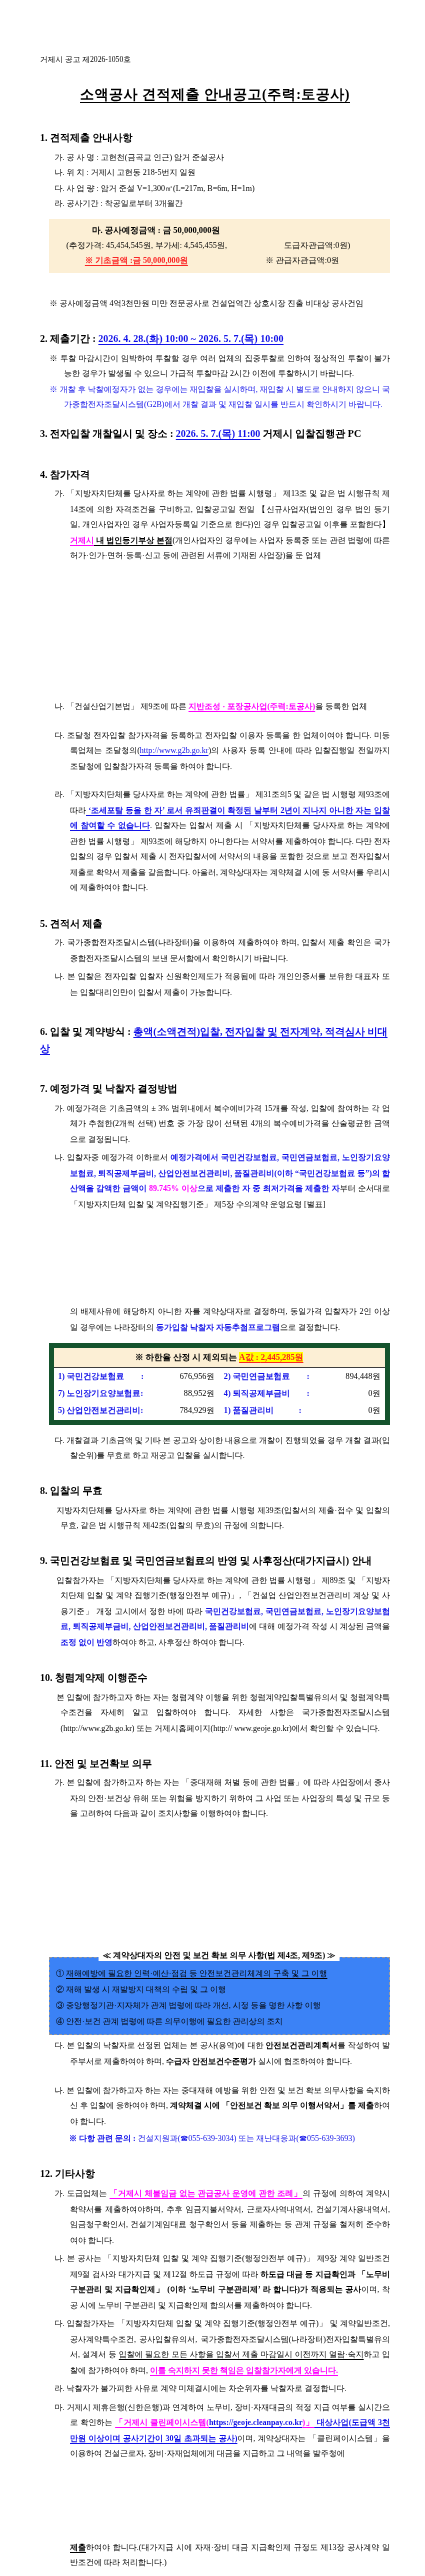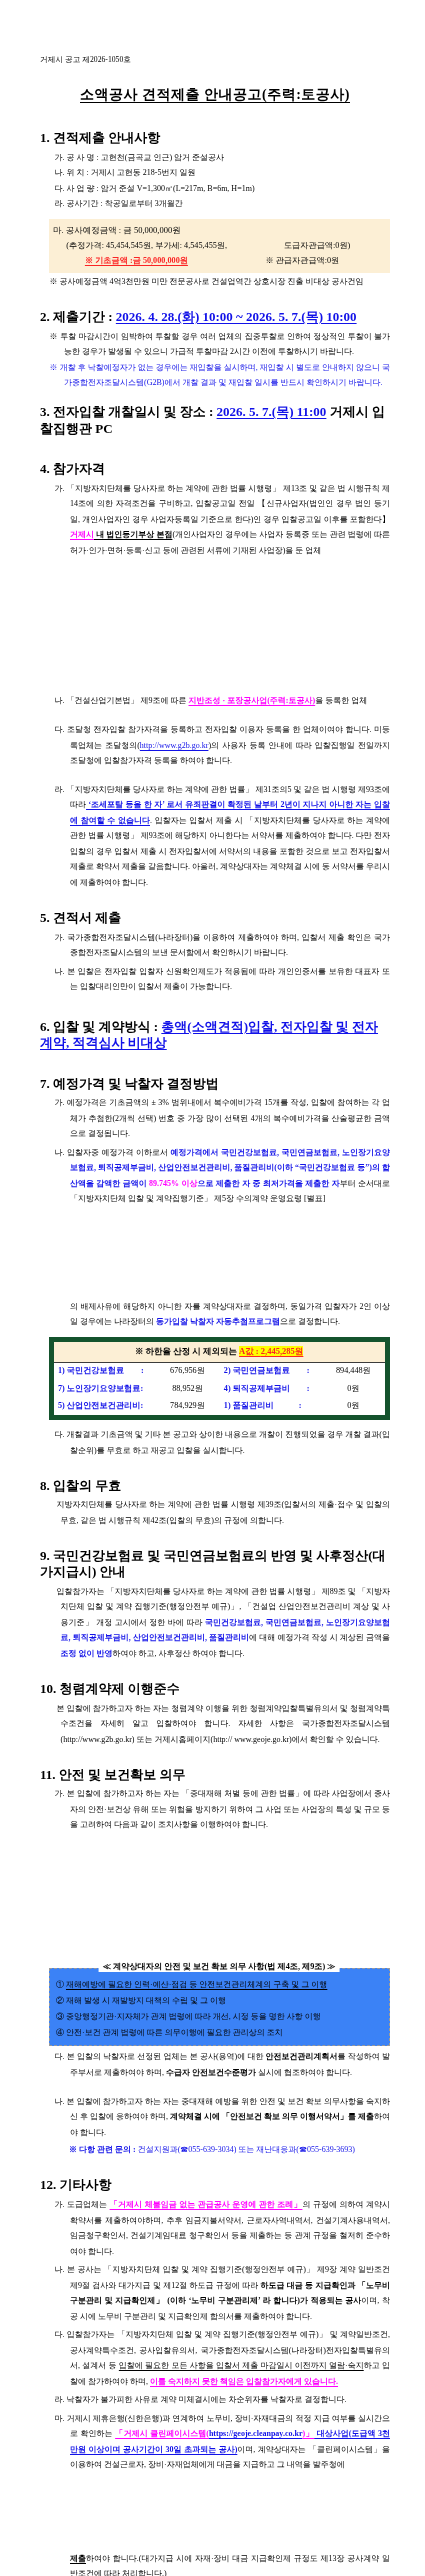--- a/index.html
+++ b/index.html
@@ -11,58 +11,58 @@
   .page{padding:54px 36px 0 40px;}
   
   .b{font-weight:bold;}
   .u{text-decoration:underline;text-underline-offset:2.1px;}
   .bl{color:#1212e8;}
   .mg{color:#ff00ff;}
   .rd{color:#fb2424;}
   .yhl{background:#ffff00;}
   
   .p{font-size:8px;line-height:15.5px;text-align:justify;}
-  .h{font-size:13px;line-height:16.5px;font-weight:bold;}
+  .h{font-size:10px;line-height:16.5px;font-weight:bold;}
   .item{padding-left:30px;text-indent:-15.5px;}
   .body-ind{padding-left:20.6px;text-indent:-4.1px;}
   .note{padding-left:24px;text-indent:-14.4px;}
   .note-blue{color:#1212e8;}
   .mt-xs{margin-top:3.1px;}
   .mt-s{margin-top:13.4px;}
   .mt-m{margin-top:19.6px;}
   .mt-l{margin-top:24px;}
   .notice-no{font-size:7.7px;line-height:12.4px;}
   .doc-title{
     margin-top:16.5px;text-align:center;font-size:14px;font-weight:bold;
     text-decoration:underline;text-underline-offset:3.1px;letter-spacing:0.5px;line-height:23px;
   }
   
   .price-box{
     margin:7.2px 0.5px 0 8.8px;background:#fcefd5;padding:4.1px 6.2px 5.2px 4.1px;
     font-size:8.2px;line-height:15px;
   }
   .price-box .row{display:flex;}
-  .pb-l1{font-weight:normal;font-size:8.5px;}
+  .pb-l1{font-weight:bold;font-size:8.5px;margin-left:39px;}
   .pb-l2{padding-left:13.4px;}
   .pb-l2 .right{margin-left:auto;margin-right:33px;}
   .pb-l3 .left{margin-left:32px;font-weight:bold;}
   .pb-l3 .right{margin-left:auto;margin-right:44px;}
   
   .a-table{
     margin:7.2px 0.5px 0 8.8px;border:5px solid #14532d;font-size:8.2px;
   }
   .a-table .thead{
     background:#fcefd5;border-bottom:1px solid #3c3c3c;text-align:center;
     padding:3.1px 2.1px;font-size:8.5px;line-height:13.4px;
   }
   .a-table .trow{display:flex;padding:1.5px 4.1px;line-height:14.4px;}
   .a-table .cell{display:flex;flex:1;align-items:baseline;}
   .a-table .cell .lbl{color:#1212e8;font-weight:bold;white-space:nowrap;}
   .a-table .cell .col{flex:1;text-align:center;color:#1212e8;font-weight:bold;}
-  .a-table .cell .val{min-width:54px;text-align:center;white-space:nowrap;}
+  .a-table .cell .val{min-width:54px;text-align:right;white-space:nowrap;}
   .a-table .cell.c1{padding-right:9.3px;}
   
   .dashed-box{
     position:relative;margin:8.2px 0.5px 0 8.8px;border:1px dashed #9a9a9a;
     background:#3b82f6;padding:8.2px 6.2px 4.1px 6.2px;
   }
   .dashed-title{
     position:absolute;top:-7.7px;left:50%;transform:translateX(-50%);
     background:#ffffff;padding:0 4.1px;font-weight:bold;font-size:8.2px;white-space:nowrap;
   }
@@ -94,21 +94,21 @@
     <div class="row pb-l1">마. 공사예정금액 : 금  50,000,000원</div>
     <div class="row pb-l2">
       <span>(추정가격:  45,454,545원,  부가세: 4,545,455원,</span>
       <span class="right">도급자관급액:0원)</span>
     </div>
     <div class="row pb-l3">
       <span class="left"><span class="rd b u">※ 기초금액 :금  50,000,000원</span></span>
       <span class="right">※ 관급자관급액:0원</span>
     </div>
   </div>
-  <div class="p note" style="margin-top:1px;">※ 공사예정금액 4억3천만원 미만 전문공사로 건설업역간 상호시장 진출 비대상 공사건임</div>
+  <div class="p note" style="margin-top:23px;">※ 공사예정금액 4억3천만원 미만 전문공사로 건설업역간 상호시장 진출 비대상 공사건임</div>
 
   <div class="h mt-m"><span class="b">2. 제출기간 : </span><span class="bl b u">2026. 4. 28.(화) 10:00 ~ 2026. 5. 7.(목) 10:00</span></div>
   <div class="p note mt-xs">※ 투찰 마감시간이 임박하여 투찰할 경우 여러 업체의 집중투찰로 인하여 정상적인 투찰이 불가능한 경우가 발생될 수 있으니 가급적 투찰마감 2시간 이전에 투찰하시기 바랍니다.</div>
   <div class="p note note-blue">※ 개찰 후 낙찰예정자가 없는 경우에는 재입찰을 실시하며, 재입찰 시 별도로 안내하지 않으니 국가종합전자조달시스템(G2B)에서 개찰 결과 및 재입찰 일시를 반드시 확인하시기 바랍니다.</div>
 
   <div class="h mt-s"><span class="b">3. 전자입찰 개찰일시 및 장소 : </span><span class="bl b u">2026. 5. 7.(목) 11:00</span><span>  거제시 입찰집행관 PC</span></div>
 
   <div class="h mt-l">4. 참가자격</div>
   <div class="p item mt-xs"><span>가. 「지방자치단체를 당사자로 하는 계약에 관한 법률 시행령」 제13조 및 같은 법 시행규칙 제14조에 의한 자격조건을 구비하고, 입찰공고일 전일 【신규사업자(법인인 경우 법인 등기일, 개인사업자인 경우 사업자등록일 기준으로 한다)인 경우 입찰공고일 이후를 포함한다】 </span><span class="mg b u">거제시</span><span class="b u"> 내 법인등기부상 본점</span><span>(개인사업자인 경우에는 사업자 등록증 또는 관련 법령에 따른 허가·인가·면허·등록·신고 등에 관련된 서류에 기재된 사업장)을 둔 업체</span></div>
 

